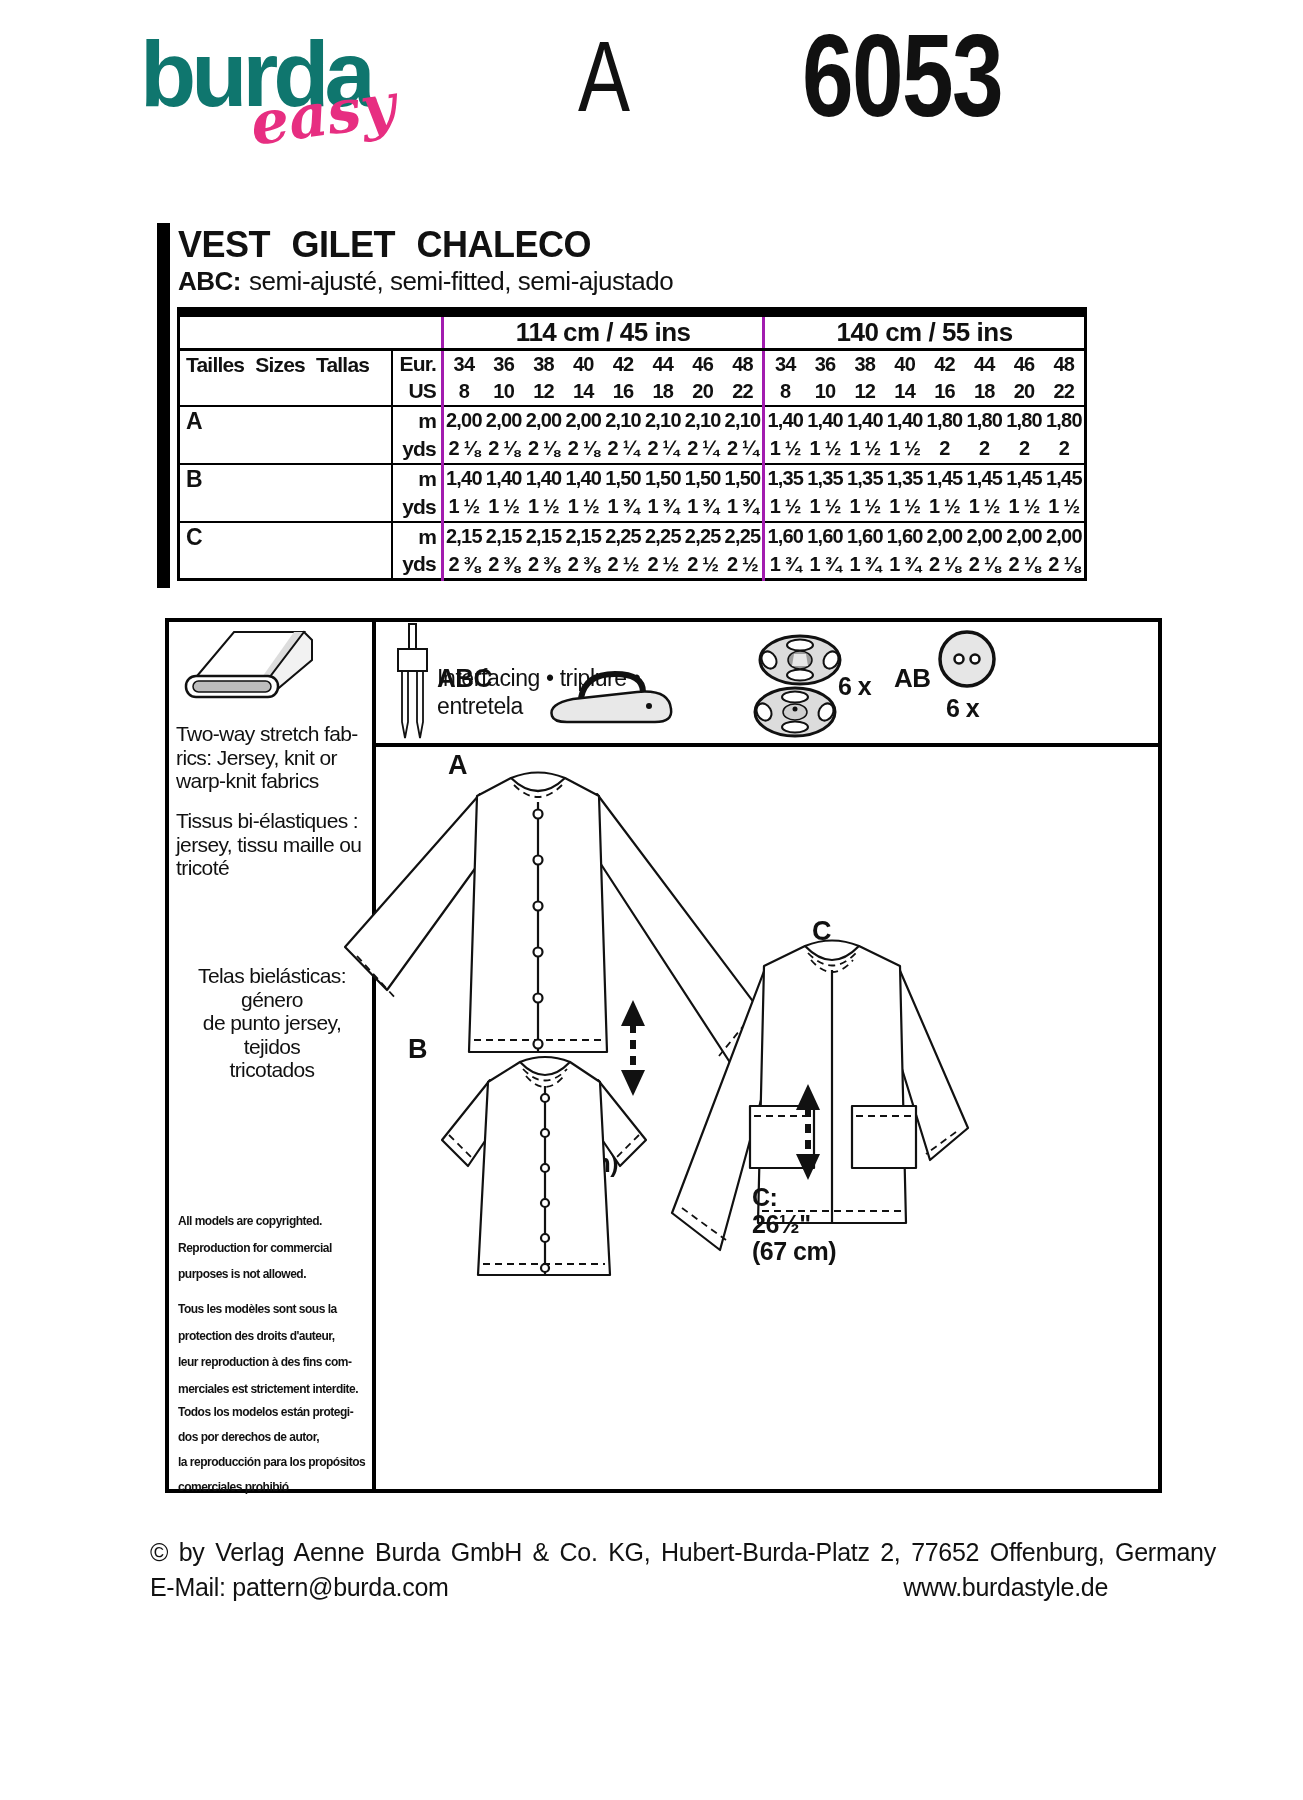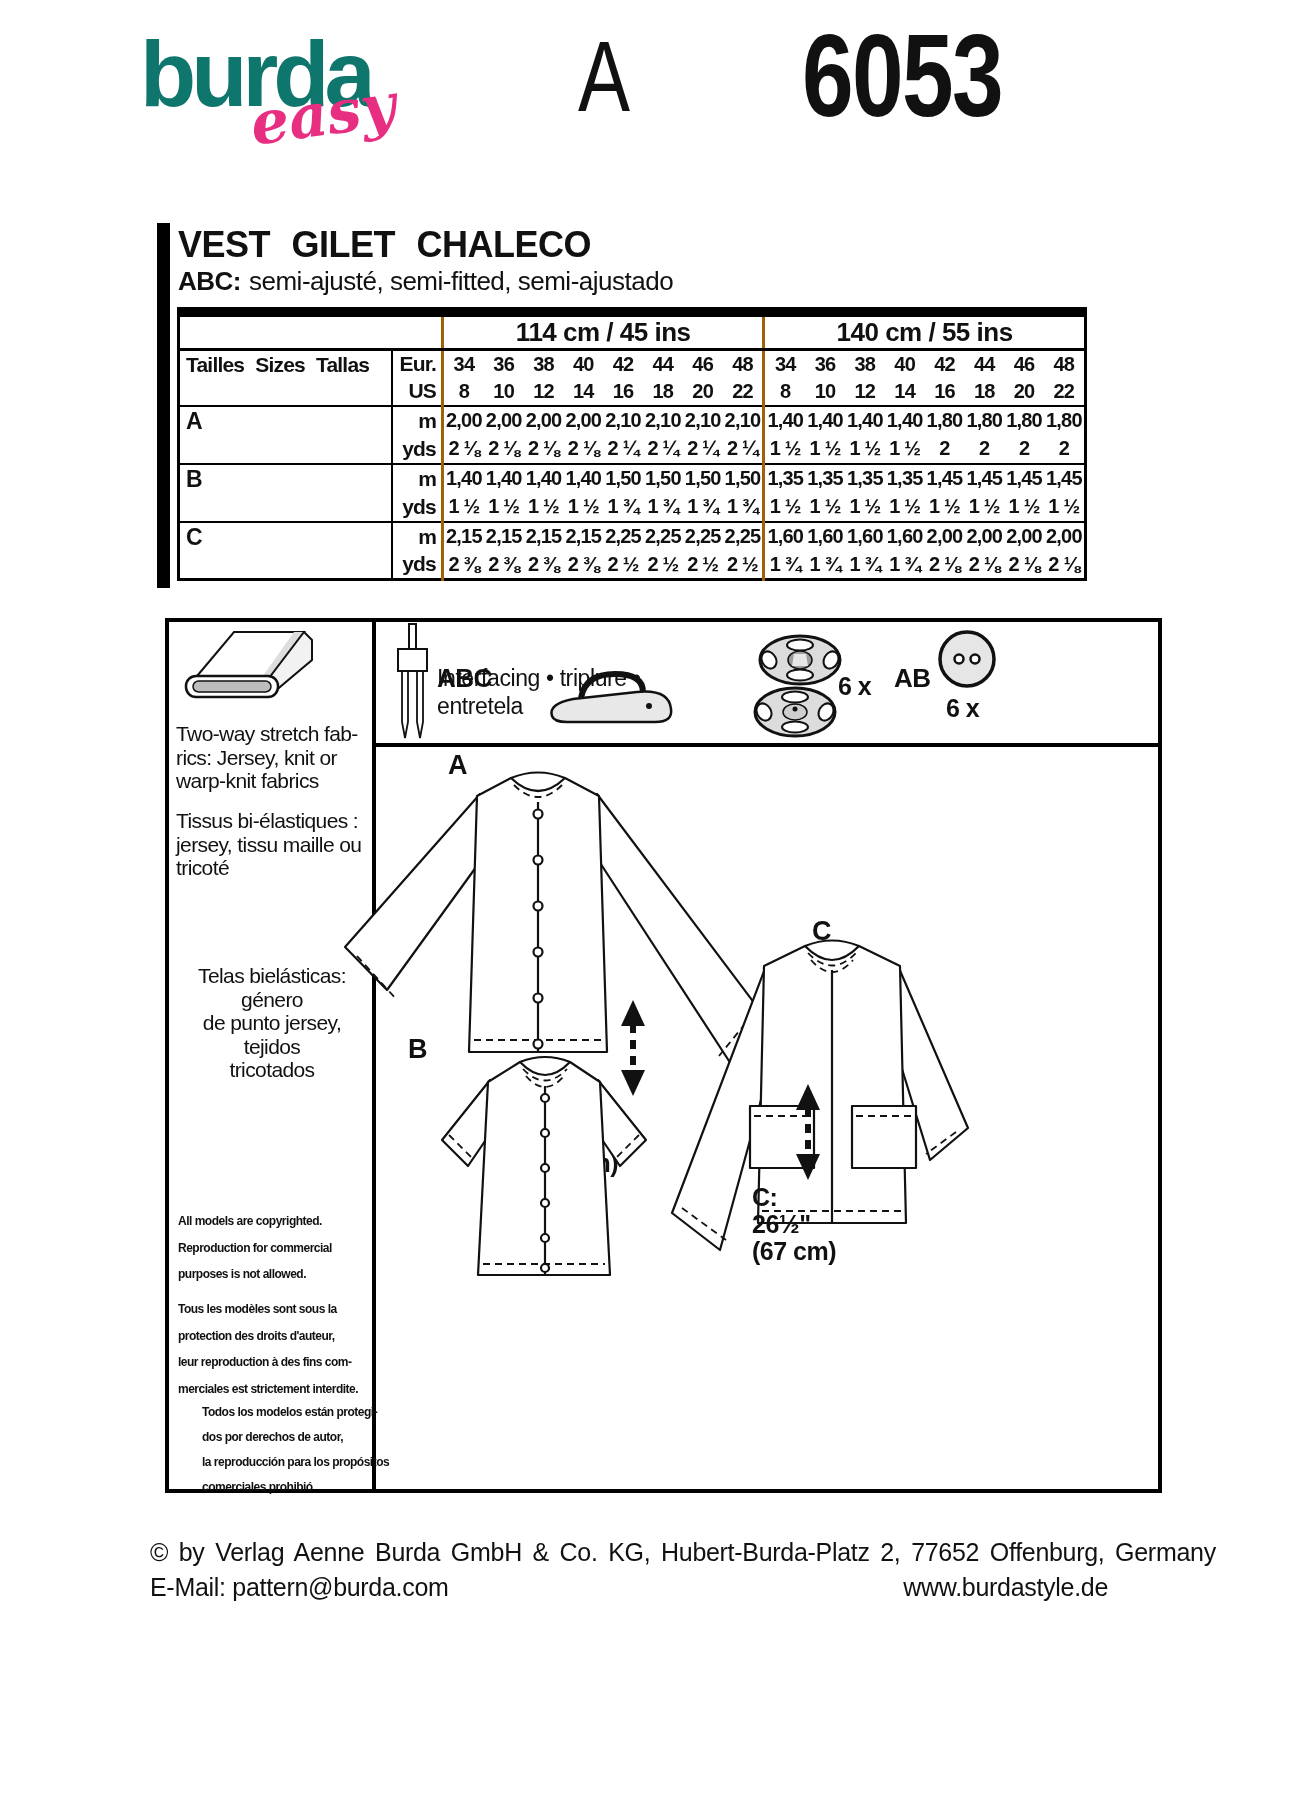--- a/index.html
+++ b/index.html
@@ -24,21 +24,21 @@
   .sizes-table{position:absolute;left:177px;top:307px;border-collapse:collapse;
                border:3px solid #000;border-top:10px solid #000;}
   .sizes-table td{padding:0;font-weight:bold;text-align:center;vertical-align:middle;
                   font-size:20px;letter-spacing:-.8px;white-space:nowrap;}
   .trh{height:36px;} .tre{height:28px;} .tru{height:28px;} .trm{height:29px;} .try{height:29px;margin-top:16px;}
   td.sz{width:39.8px;}
   td.lab{width:205px;text-align:left;padding-left:6px;font-size:21px;vertical-align:top;word-spacing:6px;padding-top:2px;}
   td.unit{width:43px;text-align:right;padding-right:5px;font-size:21px;}
   td.vlab{text-align:left;padding-left:6px;font-size:23px;vertical-align:top;padding-top:1px;}
   td.whdr{font-size:26px;letter-spacing:-.5px;}
-  .bl3{border-left:3px solid #a16207;}
+  .bl3{border-left:3px solid #a21caf;}
   .bl2{border-left:2.5px solid #000;}
   .rb{border-bottom:2.5px solid #000;}
   .rb3{border-bottom:3px solid #000;}
 
   
   .box-outer{left:165px;top:618px;width:997px;height:875px;border:4px solid #000;box-sizing:border-box;}
   .box-vdiv{left:372px;top:618px;width:4px;height:875px;background:#000;}
   .box-hdiv{left:372px;top:743px;width:790px;height:4px;background:#000;}
 
   .ml{white-space:pre-line;}
@@ -267,21 +267,21 @@
   <div class="abs fabric-text ml" style="top:964px;text-align:center;">Telas bielásticas: género
 de punto jersey, tejidos
 tricotados</div>
   <div class="abs small-legal ml" style="top:1208px;">All models are copyrighted.
 Reproduction for commercial
 purposes is not allowed.</div>
   <div class="abs small-legal ml" style="top:1296px;">Tous les modèles sont sous la
 protection des droits d'auteur,
 leur reproduction à des fins com-
 merciales est strictement interdite.</div>
-  <div class="abs small-legal ml" style="top:1400px;line-height:25px;margin-left:24px;">Todos los modelos están protegi-
+  <div class="abs small-legal ml" style="top:1400px;line-height:25px;">Todos los modelos están protegi-
 dos por derechos de autor,
 la reproducción para los propósitos
 comerciales prohibió</div>
 
   <svg class="abs" style="left:390px;top:622px;" width="46" height="120" viewBox="0 0 46 120">
     <rect x="19" y="2" width="7" height="26" fill="#fff" stroke="#111" stroke-width="2"></rect>
     <rect x="8" y="27" width="29" height="22" fill="#fff" stroke="#111" stroke-width="2"></rect>
     <path d="M12,49 L12,100 L15,116 L18,100 L18,49 Z" fill="#fff" stroke="#111" stroke-width="1.8"></path>
     <path d="M27,49 L27,100 L30,116 L33,100 L33,49 Z" fill="#fff" stroke="#111" stroke-width="1.8"></path>
   </svg>

